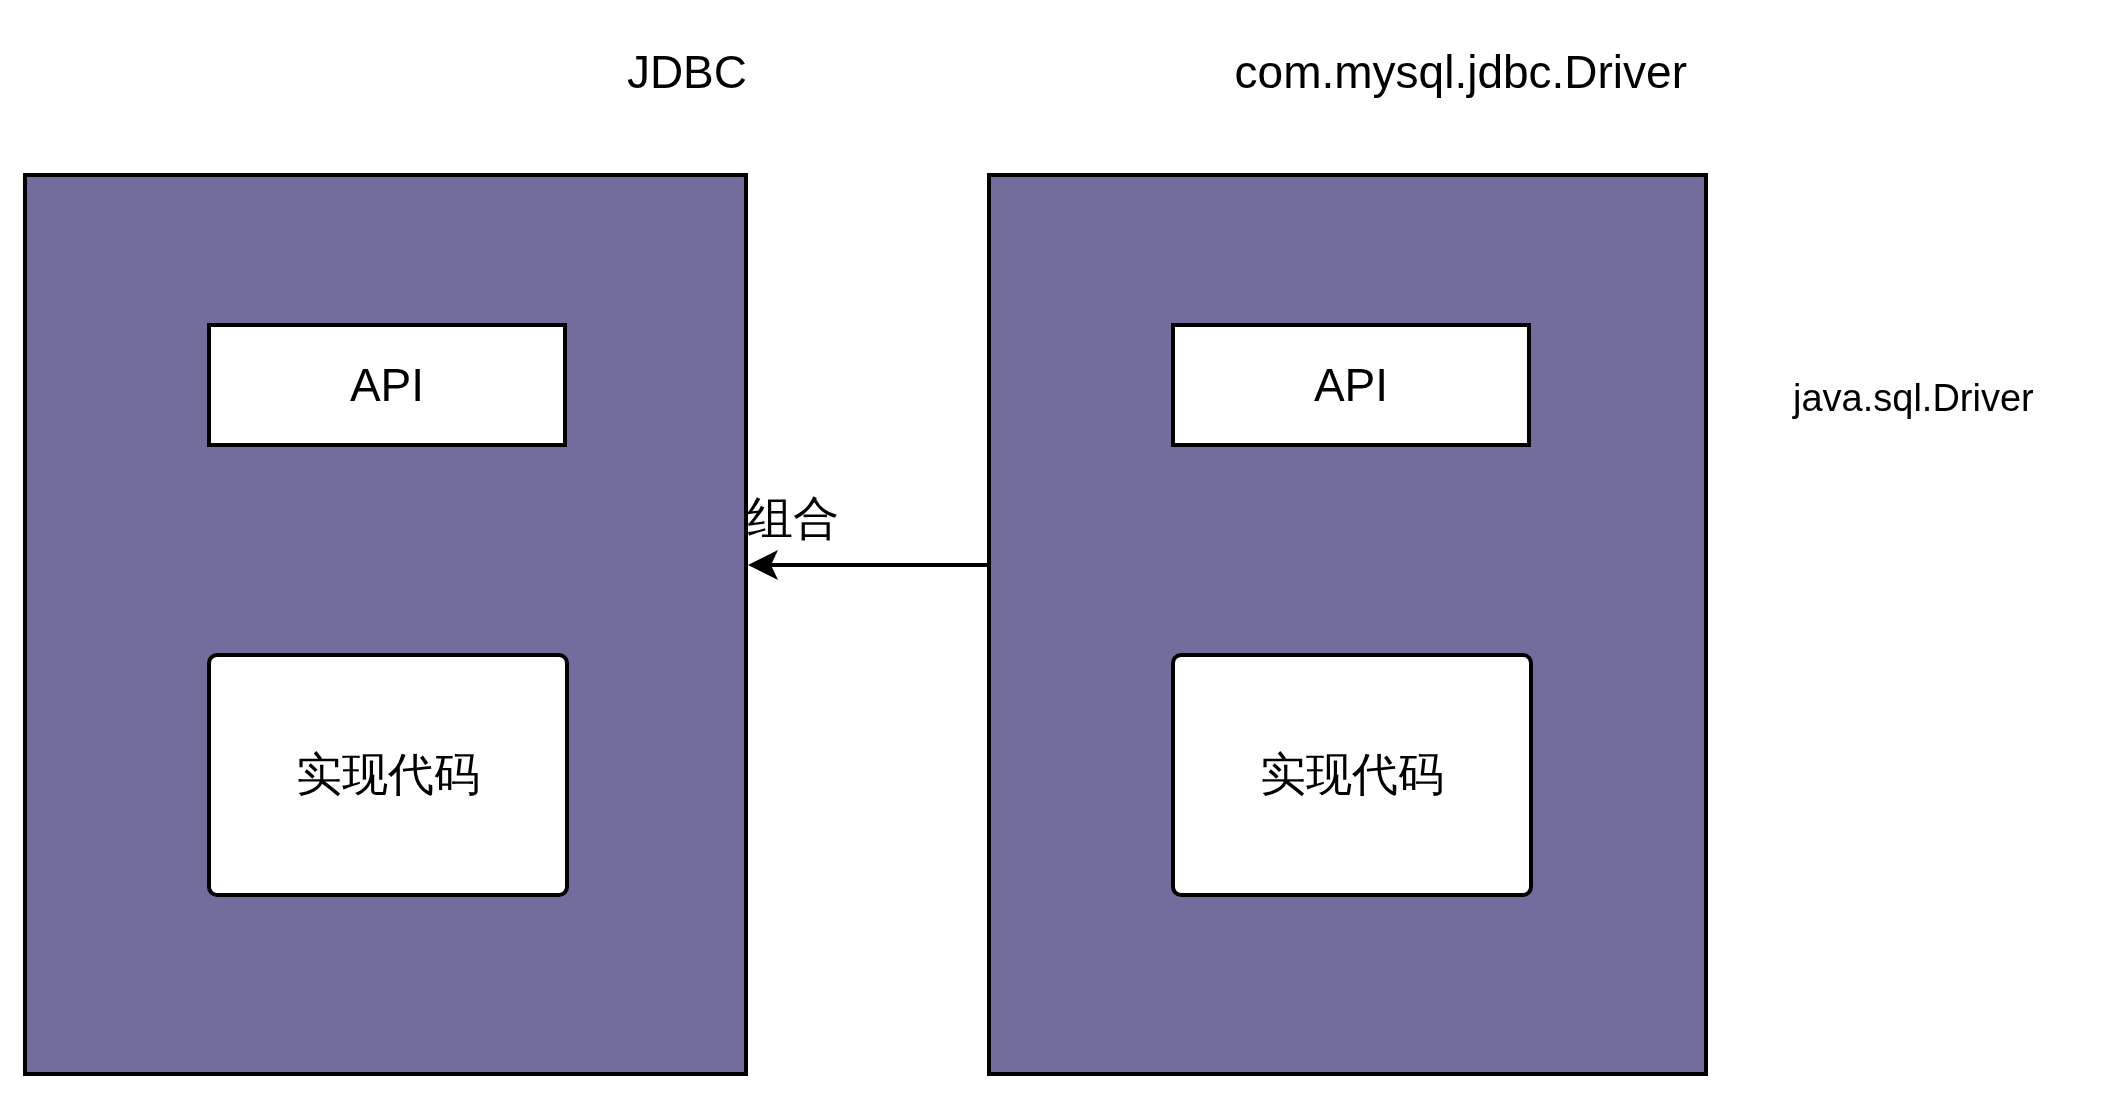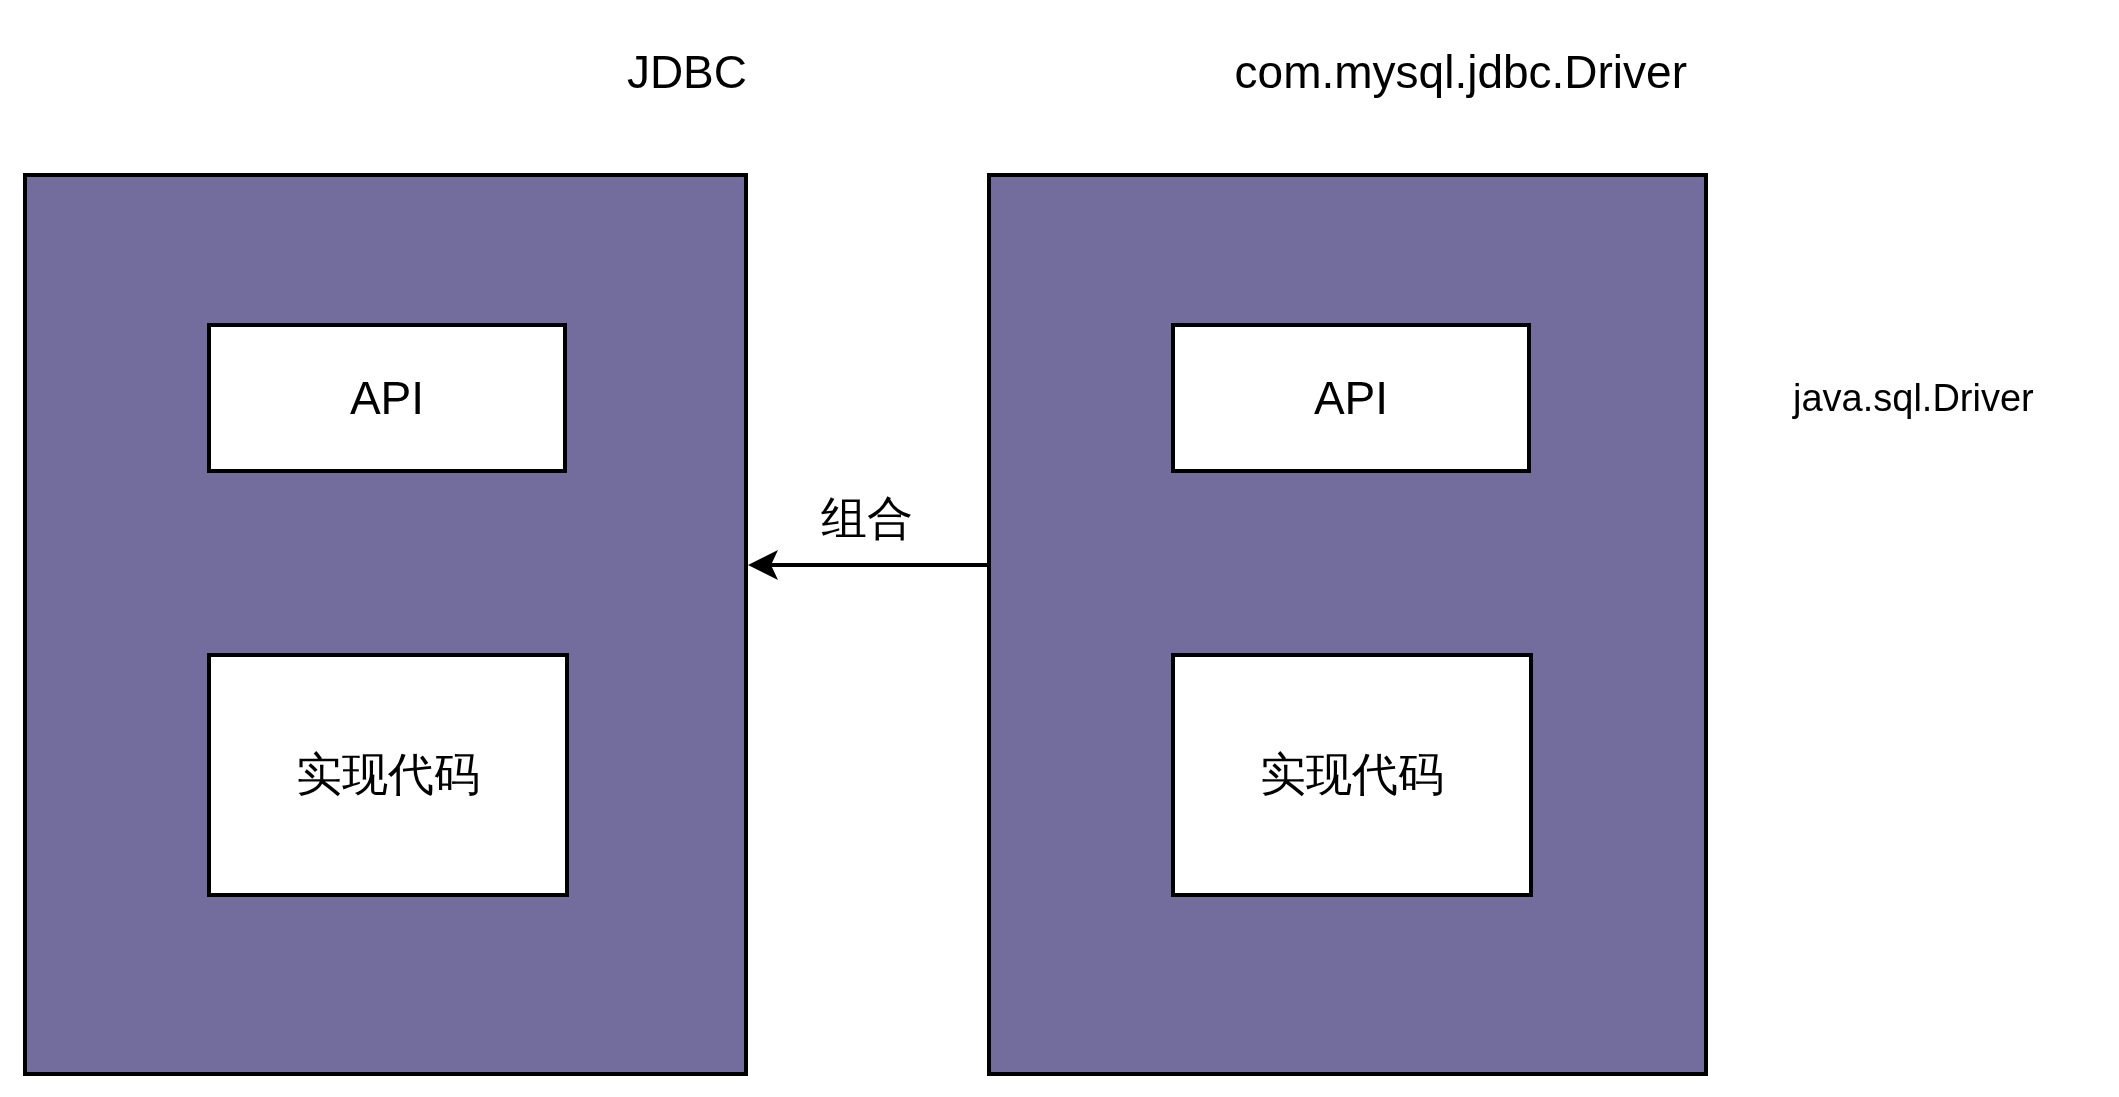--- a/index.html
+++ b/index.html
@@ -41,35 +41,35 @@
     background: #ffffff;
     border: 4px solid #000000;
     box-sizing: border-box;
     display: flex;
     align-items: center;
     justify-content: center;
     font-size: 46px;
     white-space: nowrap;
   }
   
-  .inner-box.api  { left: 180px; top: 146px; width: 360px; height: 150px; }
-  .inner-box.impl { left: 180px; top: 476px; width: 362px; height: 244px; }
+  .inner-box.api  { left: 180px; top: 146px; width: 360px; height: 124px; }
+  .inner-box.impl { left: 180px; top: 476px; width: 362px; height: 244px; border-radius: 10px; }
   .arrow-svg {
     position: absolute;
     left: 740px;
     top: 545px;
     width: 250px;
     height: 40px;
   }
   .arrow-label {
     position: absolute;
     left: 747px;
     top: 492px;
     width: 240px;
-    text-align: center;
+    text-align: left;
     font-size: 46px;
     line-height: 52px;
     white-space: nowrap;
   }
   .side-label {
     position: absolute;
     left: 1793px;
     top: 372px;
     font-size: 38px;
     line-height: 52px;

